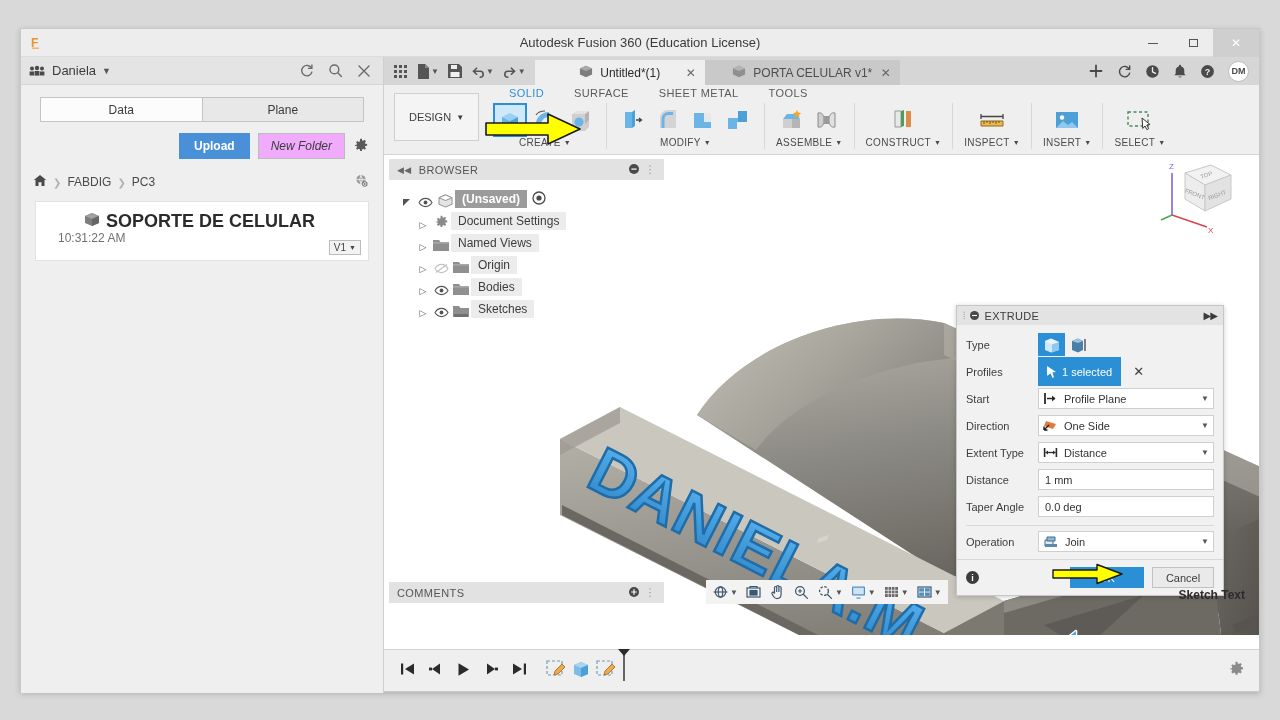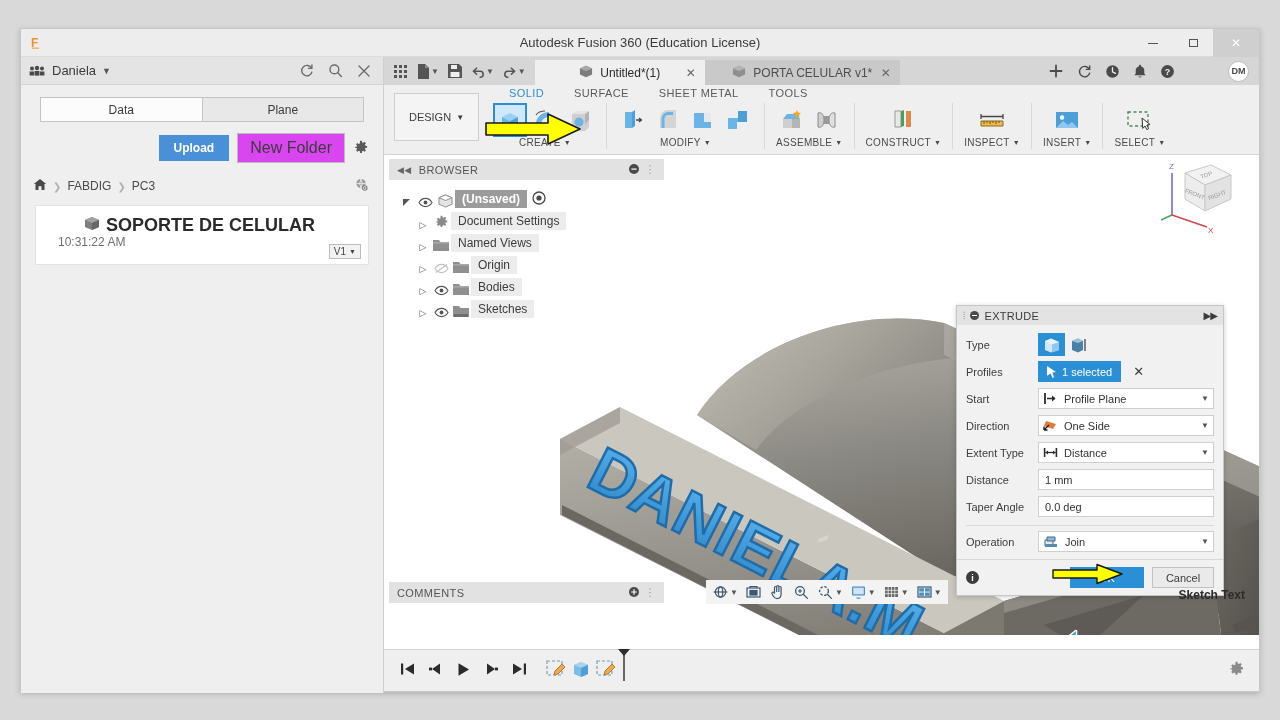--- a/index.html
+++ b/index.html
@@ -40,22 +40,22 @@
 
   .dp-tabs { margin:12px 19px 0 19px; display:flex; border:1px solid #c4c4c4; height:25px; background:#e8e8e8; }
   .dp-tab { flex:1; display:flex; align-items:center; justify-content:center; font-size:12px; color:#3c3c3c; }
   .dp-tab.active { background:#fcfcfc; }
   .dp-tab + .dp-tab { border-left:1px solid #c4c4c4; }
 
   .dp-actions { display:flex; justify-content:flex-end; align-items:center; gap:8px;
                 margin:11px 14px 0 0; }
   .btn-upload { background:#4a90d9; color:#fff; font-weight:bold; font-size:12px;
                 padding:5px 14px; border:1px solid #4a90d9; }
-  .btn-newfolder { background:#d946ef; color:#3c3c3c; font-size:16px; padding:5px 12px;
-                   border:1px solid #bbb; }
+  .btn-newfolder { background:#f0abfc; color:#3c3c3c; font-size:12px; padding:5px 12px;
+                   border:1px solid #bbb;font-style:italic; }
   .gear-sm { width:16px; height:16px; }
 
   .dp-crumb { display:flex; align-items:center; gap:6px; margin:14px 14px 0 12px; font-size:12px; }
   .crumb-sep { color:#b0b0b0; font-size:10px; }
   .crumb-item { color:#4a4a4a; }
   .crumb-spacer { margin-left:auto; }
 
   .dp-list { margin:10px 14px 0 14px; background:#fff; border:1px solid #e2e2e2; height:60px;
              position:relative; }
   .dp-item-title { position:absolute; left:70px; top:9px; font-size:18px; font-weight:bold; color:#2b2b2b; }
@@ -72,21 +72,21 @@
   .qat-btn { display:flex; align-items:center; justify-content:center; height:22px; padding:0 3px; color:#555; }
   .qat-caret { font-size:8px; color:#555; margin-left:1px; }
   .doc-tab { height:25px; min-width:170px; display:flex; align-items:center; justify-content:center;
              gap:7px; font-size:12px; padding:0 12px; position:relative; }
   .doc-tab.active { background:#efefef; color:#2b2b2b; }
   .doc-tab.inactive { background:#c9c9c9; color:#4e4e4e; }
   .doc-tab .x { position:absolute; right:9px; font-size:12px; color:#666; }
   .tabbar-right { margin-left:auto; display:flex; align-items:center; gap:13px; height:28px; padding:0 10px; }
   .tabbar-right span { color:#4a4a4a; display:flex; align-items:center; }
   .avatar { width:21px; height:21px; border-radius:50%; background:#fff; border:1px solid #bdbdbd;
-            font-size:9px; font-weight:bold; color:#555; display:flex; align-items:center; justify-content:center;margin-left:40px; }
+            font-size:9px; font-weight:bold; color:#555; display:flex; align-items:center; justify-content:center; }
 
   .ribbon { height:70px; background:#efefef; border-bottom:1px solid #d3d3d3; position:relative; }
   .design-box { position:absolute; left:10px; top:8px; width:85px; height:48px; border:1px solid #cfcfcf;
                 background:#f4f4f4; display:flex; align-items:center; justify-content:center;
                 font-size:11px; color:#3c3c3c; }
   .rb-tabs { position:absolute; left:110px; top:2px; display:flex; gap:0; font-size:11px; }
   .rb-tab { padding:0 15px; color:#5a5a5a; letter-spacing:.4px; }
   .rb-tab.active { color:#2a8fd4; }
   .rb-groups { position:absolute; left:104px; top:18px; display:flex; align-items:flex-start; height:50px; }
   .rb-group { display:flex; flex-direction:column; align-items:center; padding:0 7px; height:50px;
@@ -130,21 +130,21 @@
   .row { display:flex; align-items:center; height:27px; }
   .row .lbl { width:72px; font-size:11px; color:#3c3c3c; }
   .ctl { flex:1; display:flex; align-items:center; }
   .selbox { flex:1; height:21px; background:#fff; border:1px solid #cfcfcf; display:flex;
             align-items:center; padding:0 4px; font-size:11px; color:#333; gap:6px; position:relative; }
   .selbox .cv { margin-left:auto; font-size:8px; color:#555; }
   .txtbox { flex:1; height:21px; background:#fff; border:1px solid #cfcfcf; display:flex;
             align-items:center; padding:0 6px; font-size:11px; color:#333; }
   .typebtn { width:27px; height:23px; display:flex; align-items:center; justify-content:center; }
   .typebtn.act { background:#2a8fd4; }
-  .pill { background:#2a8fd4; color:#fff; font-size:11px; height:21px; display:flex; align-items:center;
+  .pill { background:#2a8fd4; color:#fff; font-size:11px; height:29px; display:flex; align-items:center;
           gap:6px; padding:0 9px; }
   .xclear { margin-left:12px; color:#3c3c3c; font-size:13px; }
   .dlg-hr { height:1px; background:#d8d8d8; margin:5px 0 2px 0; }
   .dlg-foot { display:flex; align-items:center; padding:7px 9px; border-top:1px solid #d8d8d8;
               background:#f1f1f1; position:relative; }
   .info-i { width:13px; height:13px; border-radius:50%; background:#3c3c3c; color:#fff; font-size:9px;
             font-weight:bold; display:flex; align-items:center; justify-content:center; }
   .ok-btn { margin-left:auto; width:74px; height:21px; background:#2a8fd4; color:#fff; font-size:11px;
             display:flex; align-items:center; justify-content:center; }
   .cancel-btn { margin-left:8px; width:62px; height:21px; background:#eaeaea; border:1px solid #c2c2c2;

